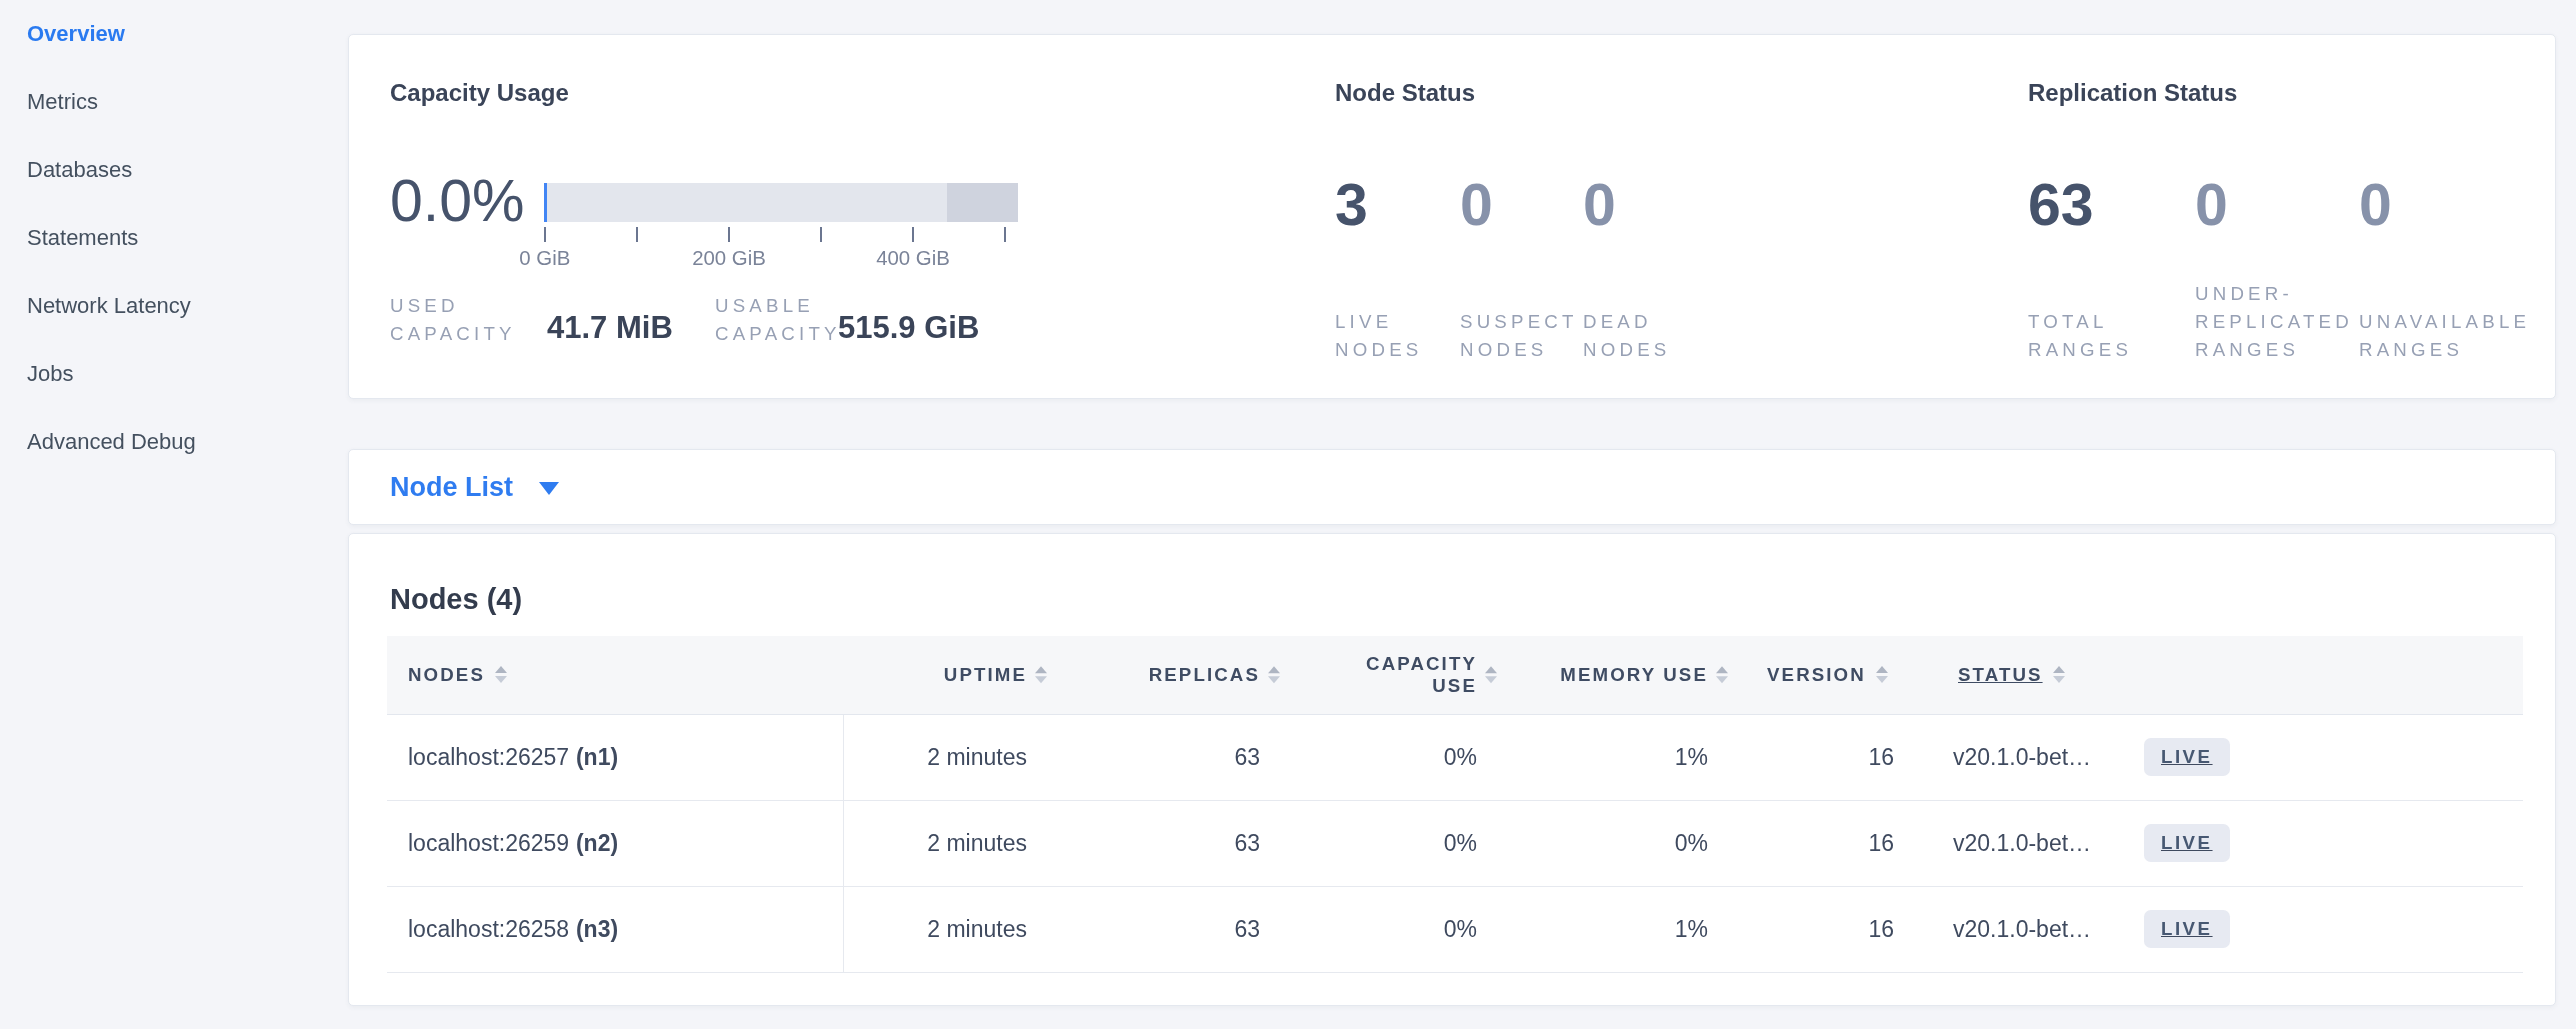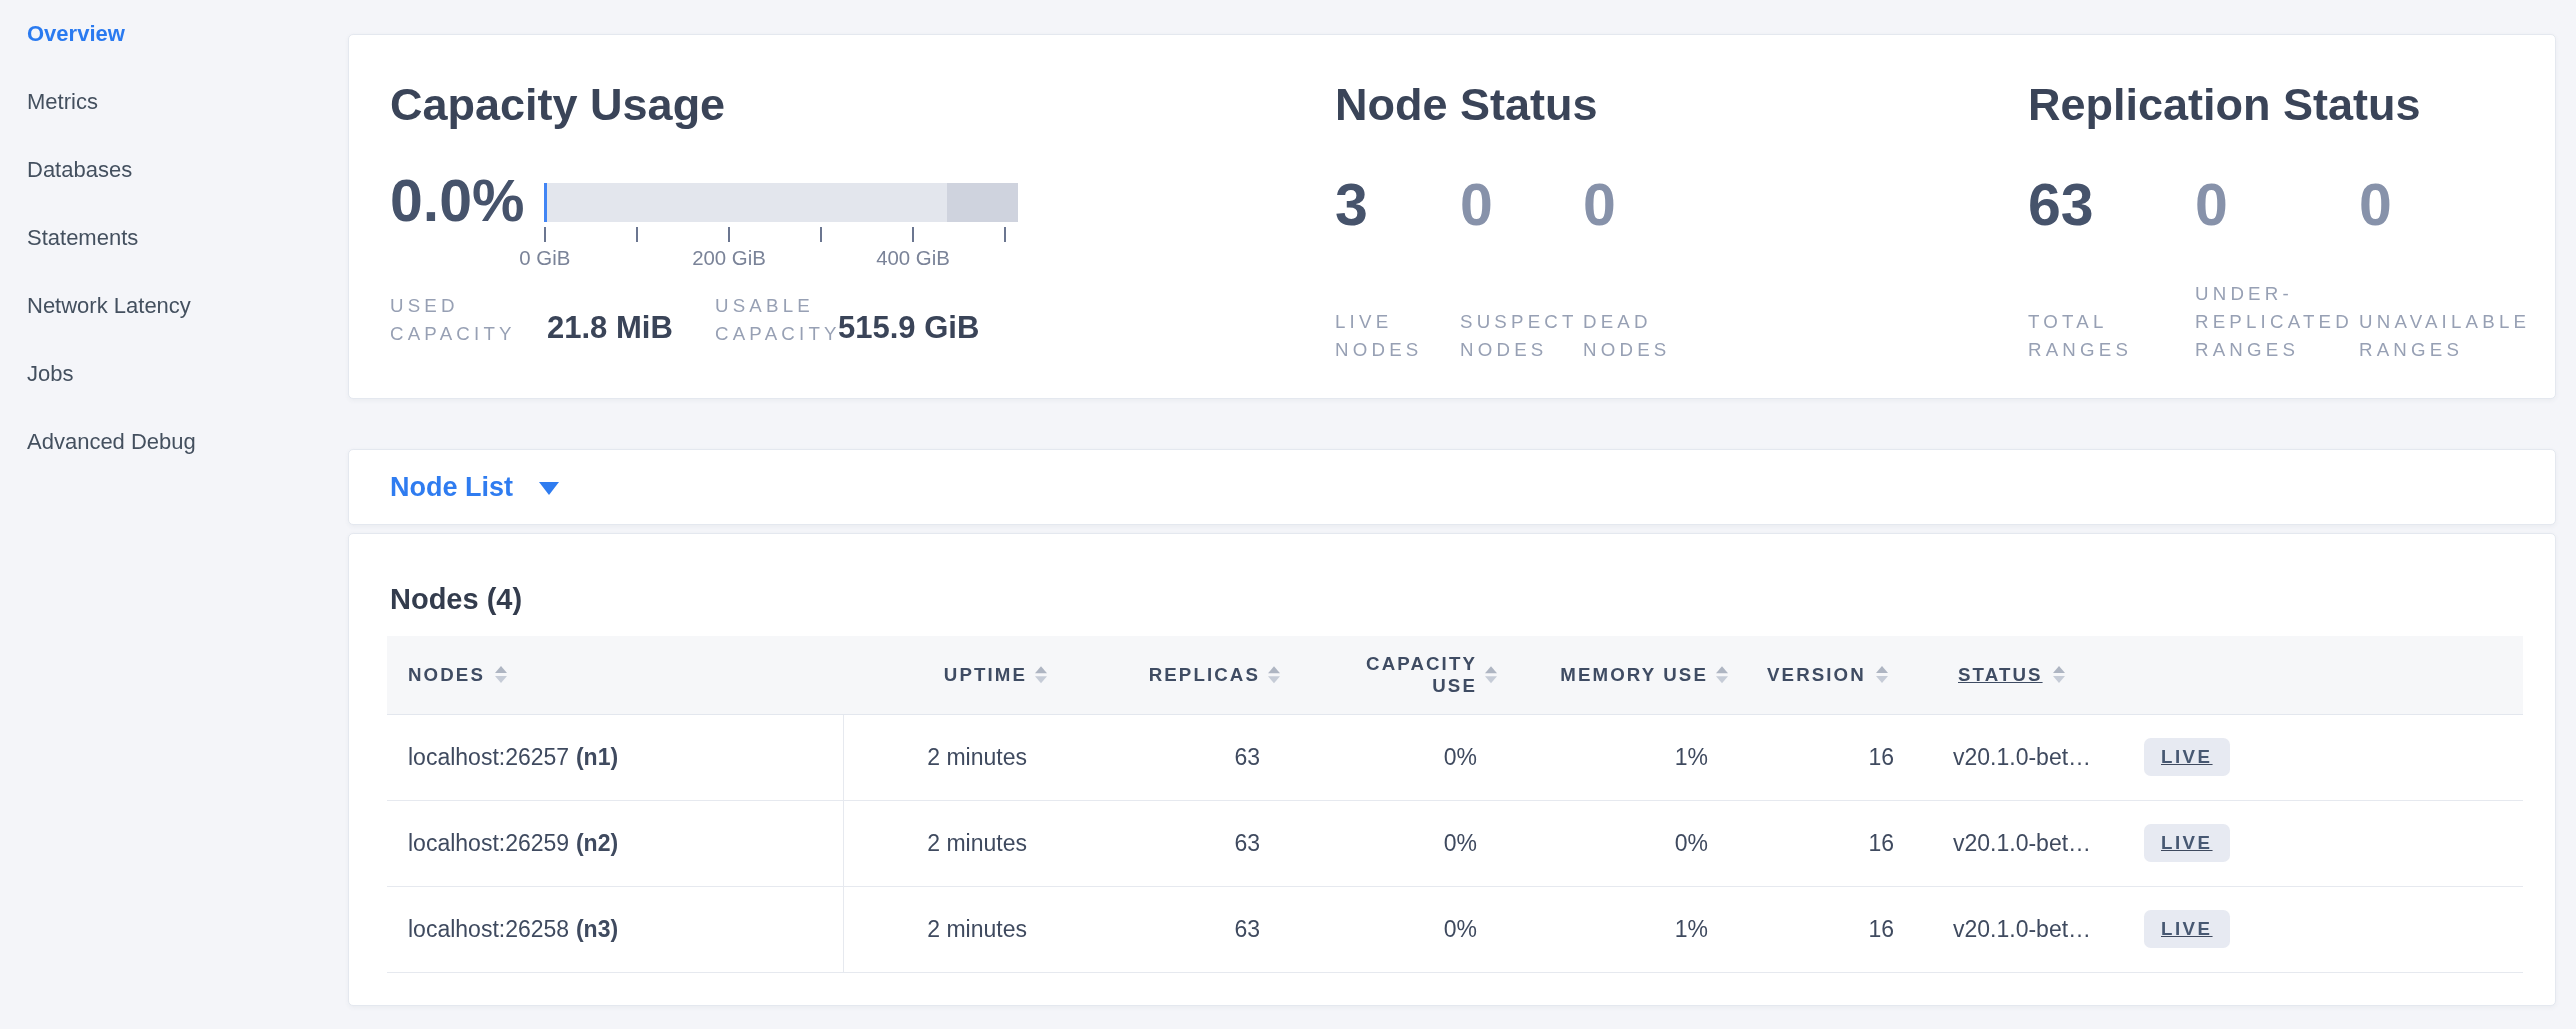--- a/index.html
+++ b/index.html
@@ -15,24 +15,24 @@
   .panel{position:absolute;left:348px;width:2208px;background:#fff;border:0.8px solid #e4e8ef;
          border-radius:5.1px;box-shadow:0 1.7px 4.2px rgba(60,70,90,.05);box-sizing:border-box;}
   .panel-top{top:34px;height:365px;}
   .panel-nodelist{top:449px;height:76px;display:flex;align-items:center;}
   .panel-nodes{top:533px;height:473px;}
 
   .section{position:absolute;top:0;bottom:0;}
   .sec-cap{left:41px;width:942px;}
   .sec-ns{left:986px;width:645px;}
   .sec-rs{left:1679px;width:552px;}
-  .sec-title{position:absolute;top:44px;left:0;margin:0;font-size:45px;font-weight:600;color:#3a4458;}
-
-  
-  .cap-percent{position:absolute;left:0;top:132px;font-size:59px;font-weight:700;color:#46536b;}
+  .sec-title{position:absolute;top:44px;left:0;margin:0;font-size:24px;font-weight:600;color:#3a4458;}
+
+  
+  .cap-percent{position:absolute;left:0;top:132px;font-size:59px;font-weight:400;color:#46536b;}
   .cap-bar{position:absolute;left:154px;top:148px;width:474px;}
   .bar-track{position:relative;width:474px;height:39px;background:#e3e6ed;overflow:hidden;}
   .bar-dark{position:absolute;right:0;top:0;bottom:0;width:15%;background:#cfd3de;}
   .bar-used{position:absolute;left:0;top:0;bottom:0;width:3.4px;background:#4285f4;}
   .ticks{position:relative;height:15.3px;margin-top:5.1px;}
   .tick{position:absolute;top:0;width:1.7px;height:15.3px;background:#6b7690;}
   .tick-labels{position:relative;height:25.5px;margin-top:4.2px;font-size:20.4px;color:#7a8398;}
   .tick-label{position:absolute;transform:translateX(-50%);white-space:nowrap;}
 
   .cap-stats{position:absolute;left:0;bottom:50px;display:flex;align-items:flex-end;}
@@ -117,21 +117,21 @@
         <div class="tick-labels">
           <span class="tick-label" style="left:0.8px">0 GiB</span>
           <span class="tick-label" style="left:185px">200 GiB</span>
           <span class="tick-label" style="left:369px">400 GiB</span>
         </div>
       </div>
 
       <div class="cap-stats">
         <div class="stat-label w-l1">USED
 CAPACITY</div>
-        <div class="stat-value w-v1">21.8 MiB</div>
+        <div class="stat-value w-v1">41.7 MiB</div>
         <div class="stat-label w-l2">USABLE
 CAPACITY</div>
         <div class="stat-value">515.9 GiB</div>
       </div>
     </div>
 
     <div class="section sec-ns">
       <h2 class="sec-title">Node Status</h2>
       <div class="stat-cols">
         <div class="stat-col ns1">

